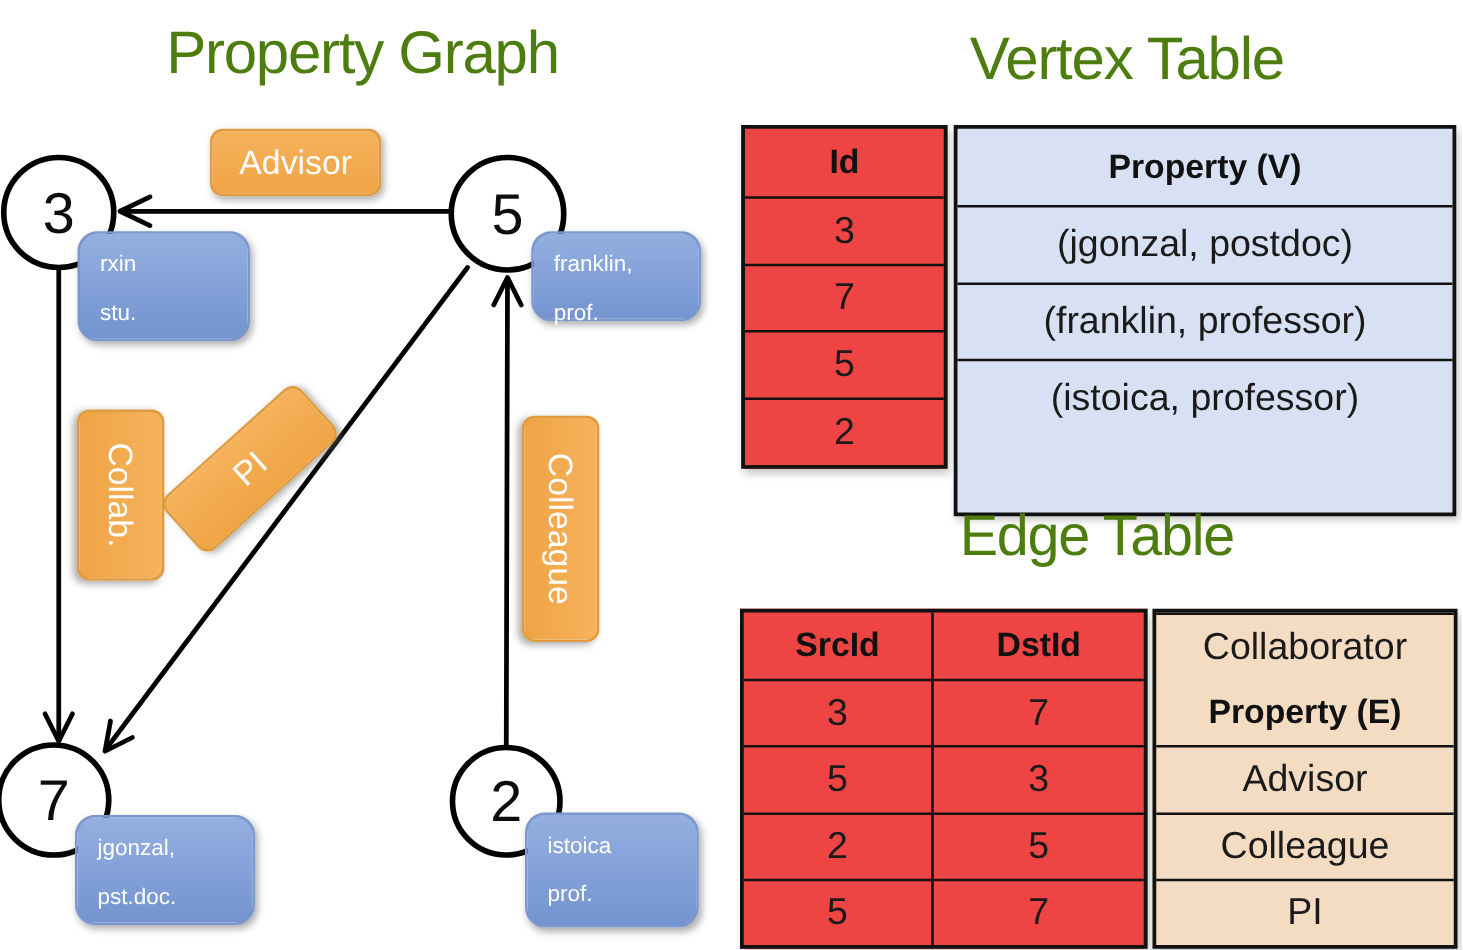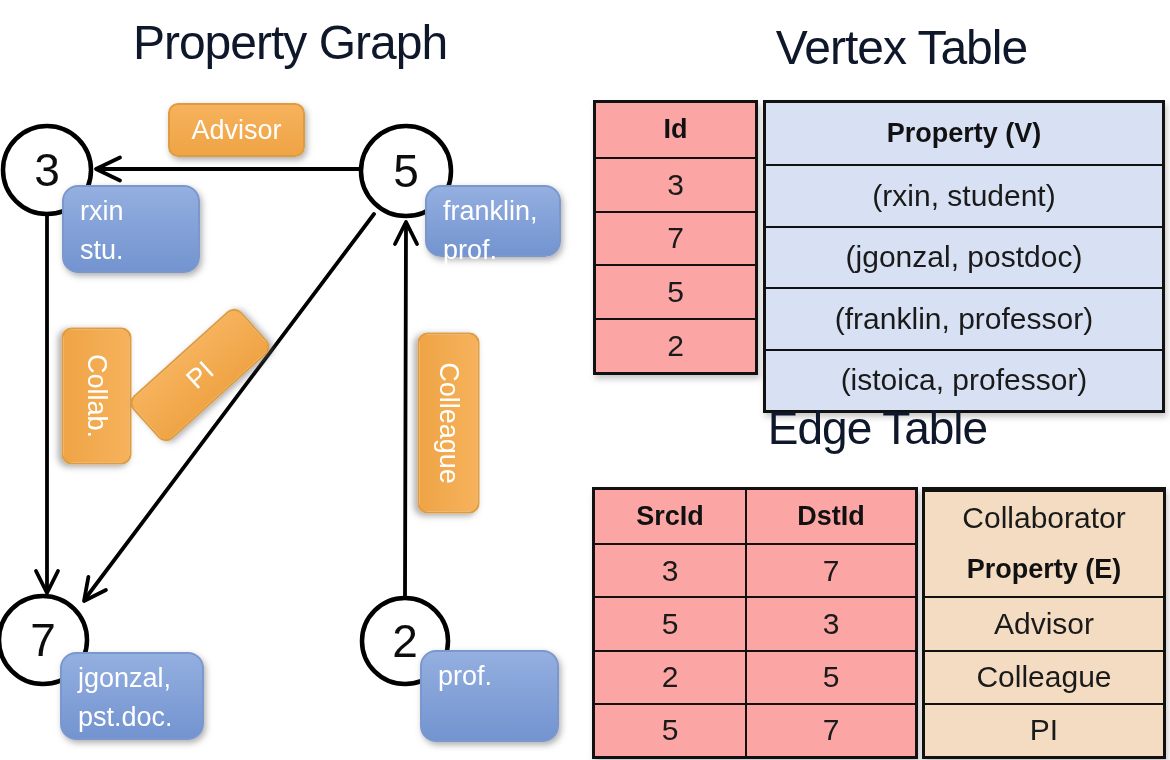--- a/index.html
+++ b/index.html
@@ -1,45 +1,45 @@
 <!DOCTYPE html>
 <html><head>
 <meta charset="utf-8">
 <style>
   html,body{margin:0;padding:0;background:#ffffff;}
   .canvas{position:relative;width:1170px;height:760px;background:#ffffff;overflow:hidden;
           font-family:"Liberation Sans",sans-serif;color:#111;}
 
   
   .big-title{position:absolute;text-align:center;font-size:48px;font-weight:300;
-             letter-spacing:-1px;color:#0f172a;white-space:nowrap;}
+             letter-spacing:-1px;color:#4d7c0f;white-space:nowrap;}
 
   
   .graph-svg{position:absolute;left:0;top:0;}
 
   
   .node-num{position:absolute;width:60px;height:64px;line-height:64px;text-align:center;
             font-size:46px;font-weight:300;color:#0d0d0d;}
 
   
   .node-label{position:absolute;box-sizing:border-box;border-radius:16px;
               background:linear-gradient(180deg,#94afe0 0%,#7394d0 100%);
               border:2px solid #7b97cc;box-shadow:2px 3px 6px rgba(110,110,110,.55);
-              color:#fff;font-size:27px;line-height:39px;padding:5px 4px 0 16px;}
+              color:#fff;font-size:18px;line-height:39px;padding:5px 4px 0 16px;}
 
   
   .edge-label{position:absolute;box-sizing:border-box;border-radius:10px;
               background:linear-gradient(180deg,#f6b25c 0%,#efa445 100%);
               border:2px solid #df9b3f;box-shadow:2px 3px 6px rgba(110,110,110,.55);
               color:#fff;font-size:27px;display:flex;align-items:center;justify-content:center;}
   .rot90{transform:rotate(90deg);}
   .rotpi{transform:rotate(-42deg);}
 
   
-  .tbl{position:absolute;box-sizing:border-box;border:3px solid #111;background:#fca5a5;
+  .tbl{position:absolute;box-sizing:border-box;border:3px solid #111;background:#ef4444;
        display:grid;box-shadow:2px 4px 6px rgba(130,130,130,.45);}
   .tbl.rows5{grid-template-rows:repeat(5,1fr);}
   .tbl.cols2{grid-template-columns:150px 1fr;grid-template-rows:repeat(5,1fr);}
   .vfill{background:#d8e1f3;}
   .efill{background:#f3dcc2;}
   .cell{display:flex;align-items:center;justify-content:center;font-size:30px;
         font-weight:300;color:#1a1a1a;white-space:nowrap;}
   .cell.hdr{font-weight:bold;font-size:27px;color:#111;}
   .bt{border-top:2.5px solid #111;}
   .bl{border-left:2.5px solid #111;}
@@ -86,36 +86,36 @@
   </div>
   <div class="node-label" style="left:425px;top:185px;width:136px;height:72px;">
     <div>franklin,</div>
     <div>prof.</div>
   </div>
   <div class="node-label" style="left:60px;top:652px;width:144px;height:88px;">
     <div>jgonzal,</div>
     <div>pst.doc.</div>
   </div>
   <div class="node-label" style="left:420px;top:650px;width:139px;height:92px;">
+    <div>istoica</div>
     <div>prof.</div>
   </div>
 
   <div class="big-title" style="left:614px;top:20px;width:575px;">Vertex Table</div>
 
   <div class="tbl rows5" style="left:593px;top:100px;width:165px;height:275px;">
     <div class="cell hdr">Id</div>
     <div class="cell bt">3</div>
     <div class="cell bt">7</div>
     <div class="cell bt">5</div>
     <div class="cell bt">2</div>
   </div>
 
   <div class="tbl rows5 vfill" style="left:763px;top:100px;width:402px;height:313px;">
     <div class="cell hdr">Property (V)</div>
-    <div class="cell bt">(rxin, student)</div>
     <div class="cell bt">(jgonzal, postdoc)</div>
     <div class="cell bt">(franklin, professor)</div>
     <div class="cell bt">(istoica, professor)</div>
   </div>
 
   <div class="big-title" style="left:590px;top:401px;width:575px;font-size:46px;">Edge Table</div>
 
   <div class="tbl cols2" style="left:592px;top:487px;width:326px;height:272px;">
     <div class="cell hdr">SrcId</div>
     <div class="cell hdr bl">DstId</div>

